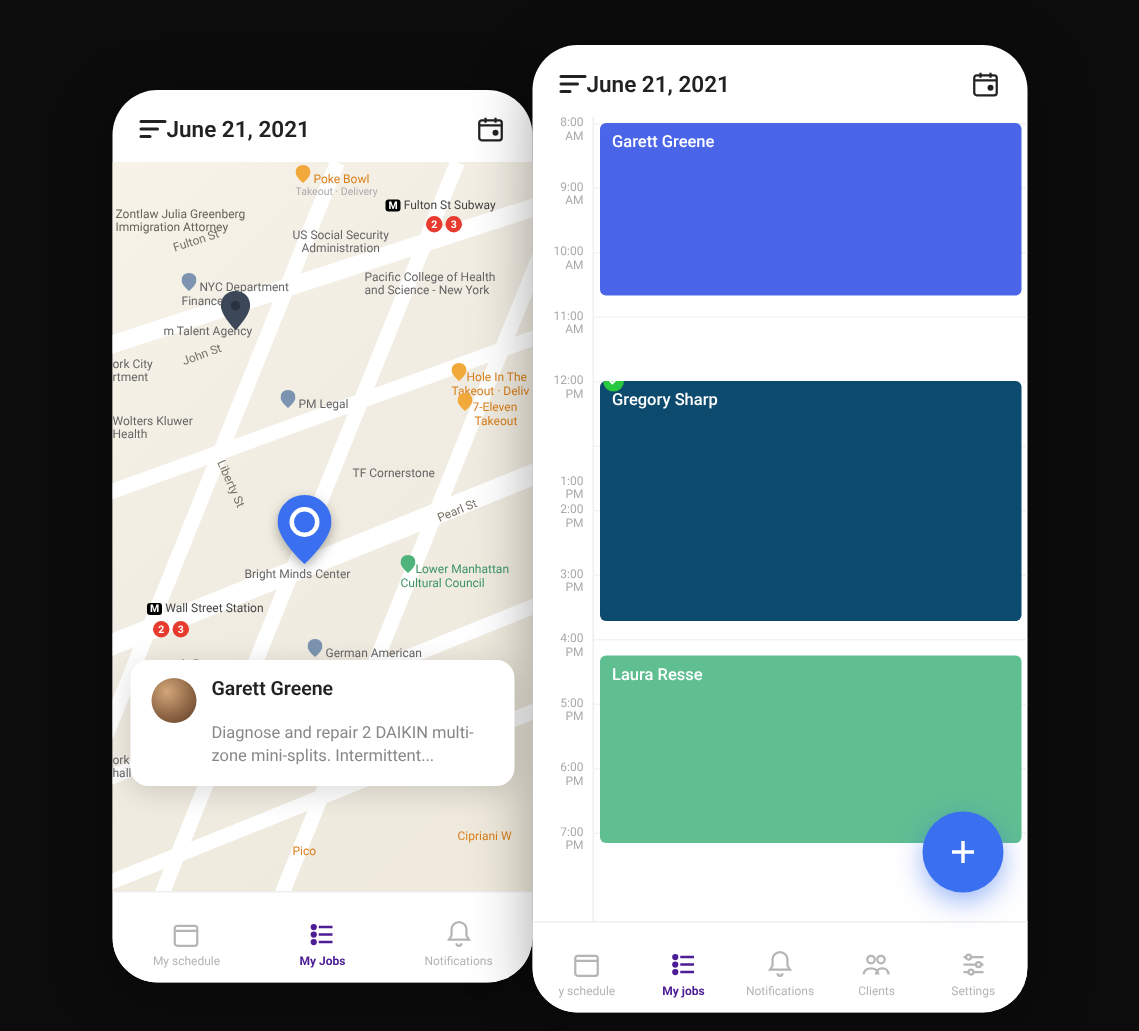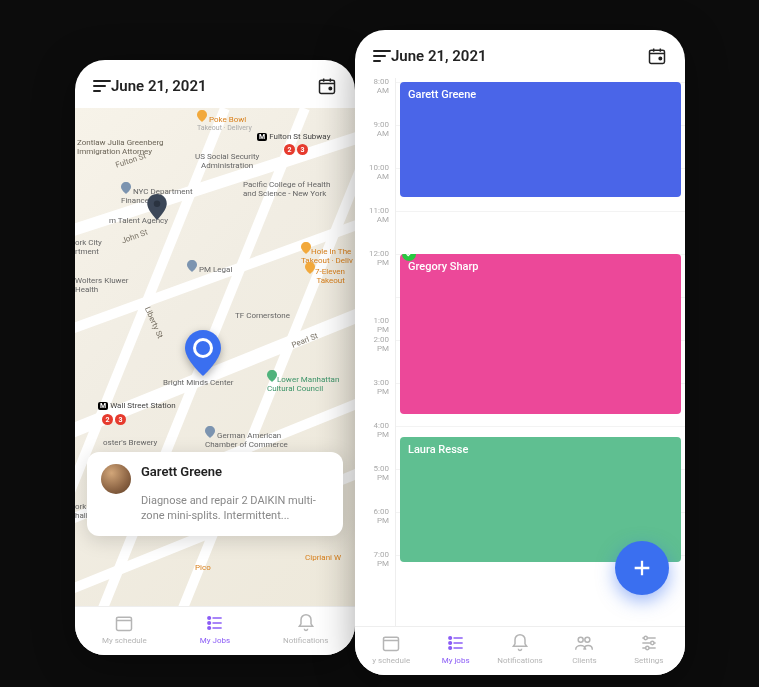--- a/index.html
+++ b/index.html
@@ -19,35 +19,35 @@
     .poi{ position:absolute; font-size:8px; color:#666; }
     .subway{ display:inline-flex; align-items:center; gap:2px; font-size:8px;}
     .subway .m{ background:#000; color:#fff; border-radius:2px; padding:0 2px; font-weight:700; font-size:7px;}
     .subway .line{ width:11px; height:11px; border-radius:50%; color:#fff; font-size:7px; display:flex; align-items:center; justify-content:center; font-weight:700;}
     .dark-pin{ position:absolute; width:20px; height:26px; }
     .main-pin{ position:absolute; left:110px; top:222px; width:36px; height:46px; filter:drop-shadow(0 3px 4px rgba(0,0,0,.3)); }
     .card{ position:absolute; left:12px; right:12px; bottom:70px; background:#fff; border-radius:12px; padding:12px 14px; box-shadow:0 4px 20px rgba(0,0,0,.15); display:flex; gap:10px; z-index:5;}
     .avatar{ width:30px;height:30px;border-radius:50%; background:radial-gradient(circle at 35% 30%,#d2a679 0%,#8b6343 60%,#5c3d24 100%); flex-shrink:0;}
     .card-name{ font-size:13px; font-weight:600; color:#222;}
     .card-desc{ font-size:11px; color:#888; line-height:1.35; margin-top:15px;}
-    .tabbar{ display:flex; border-top:1px solid #eee; background:#fff; padding:6px 4px 10px;}
+    .tabbar{ display:flex; border-top:1px solid #eee; background:#fff; padding:18px 4px 10px;}
     .tab{ flex:1; display:flex; flex-direction:column; align-items:center; gap:3px; cursor:pointer; color:#b5b5b5;}
-    .tab.active{ color:#8b5cf6;}
+    .tab.active{ color:#4c1d95;font-weight:bold;}
     .tab svg{ width:20px; height:20px;}
     .tab-label{ font-size:8px; }
     
     .schedule{ flex:1; display:flex; position:relative; overflow:hidden; }
     .timecol{ width:40px; position:relative; }
     .slot{ position:absolute; left:0; right:0; font-size:8px; color:#aaa; text-align:right; padding-right:6px; line-height:1.1;}
     .slot span{ display:block; }
     .grid{ flex:1; position:relative; border-left:1px solid #eee;}
     .gridline{ position:absolute; left:0; right:0; height:1px; background:#f3f3f3;}
     .event{ position:absolute; left:4px; right:4px; border-radius:4px; padding:6px 8px; color:#fff; font-size:11px; font-weight:500; overflow:hidden;}
     .ev1{ background:#4a65e8; }
-    .ev2{ background:#ec4899; }
+    .ev2{ background:#0c4a6e; }
     .ev3{ background:#5fbf91; }
     .check{ position:absolute; width:14px; height:14px; border-radius:50%; background:#28c840; left:2px; top:-7px; display:flex; align-items:center; justify-content:center; z-index:3;}
     .check svg{width:8px;height:8px;}
     .fab{ position:absolute; right:16px; bottom:80px; width:54px; height:54px; border-radius:50%; background:#3a6ff0; box-shadow:0 6px 18px rgba(58,111,240,.5); display:flex; align-items:center; justify-content:center; cursor:pointer; }
     .fab svg{ width:22px; height:22px; }
     .placeholder-lbl{position:absolute;font-size:8px;color:#797265;}
   </style>
 </head>
 <body>
 

